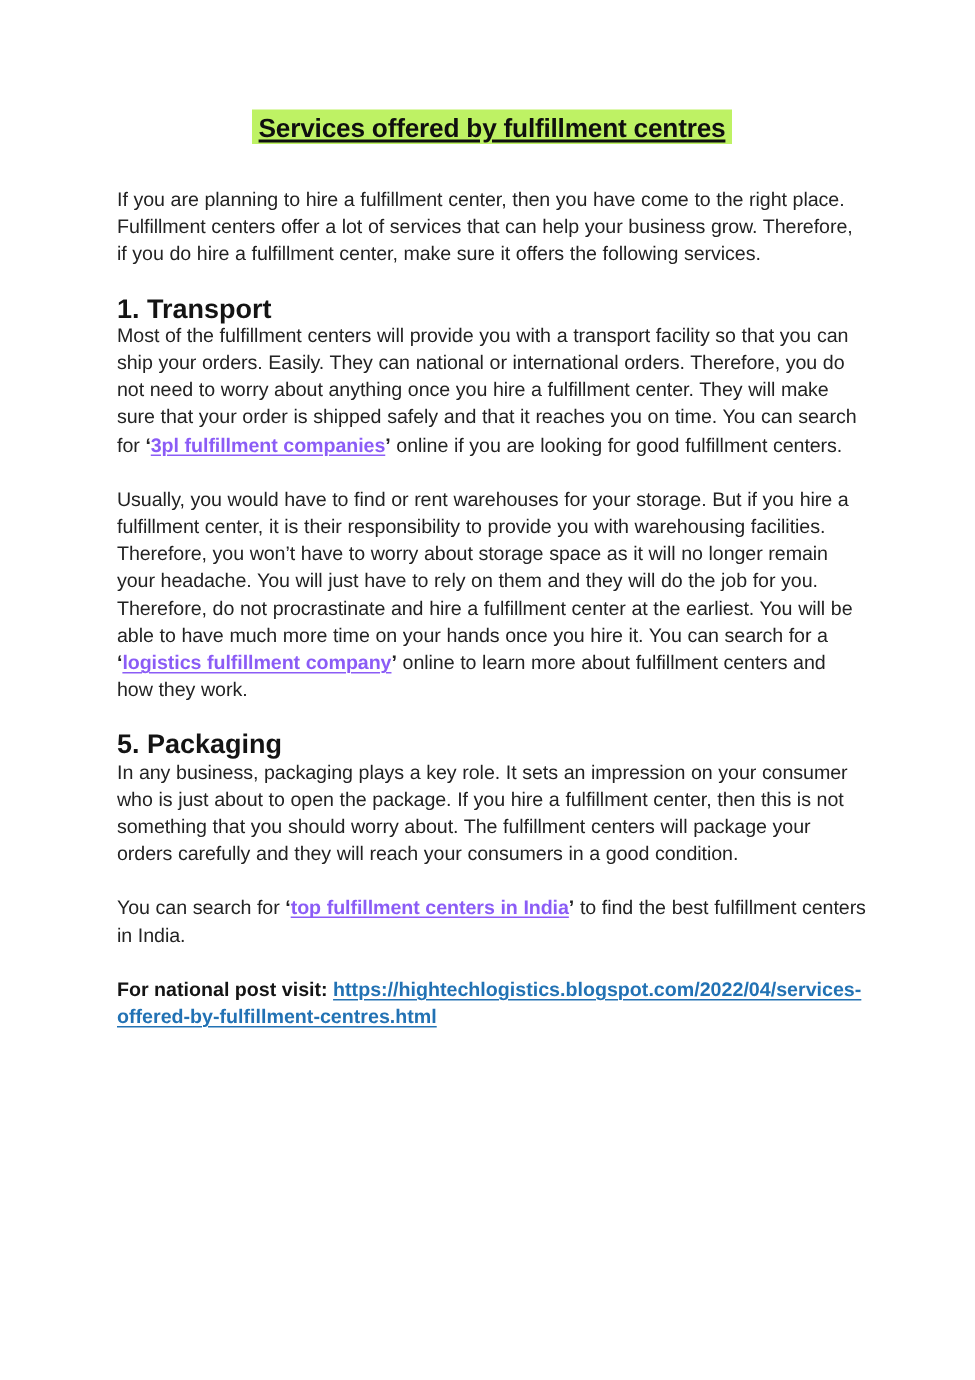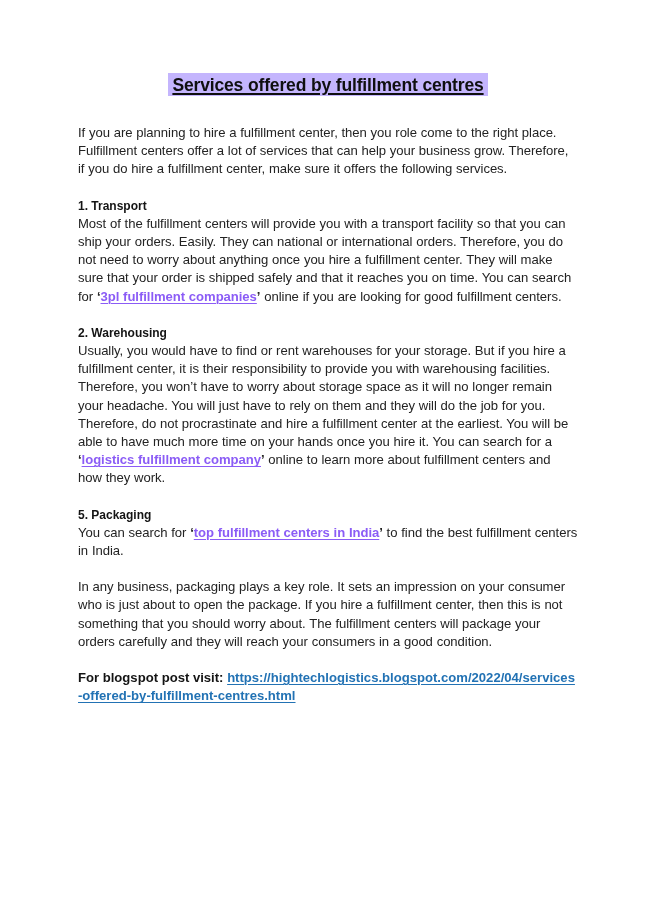--- a/index.html
+++ b/index.html
@@ -30,38 +30,38 @@
   }
   .doc-title {
     text-align: center;
     font-size: 17.5px;
     font-weight: bold;
     line-height: 26px;
     margin: 0 0 26px 0;
     letter-spacing: -0.15px;
   }
   .doc-title .hl {
-    background: #c4b5fd;
+    background: #bef264;
     text-decoration: underline;
     text-decoration-thickness: 2px;
     text-underline-offset: 2px;
     padding: 2px 4px 1px 4px;
     color: #0f0f0f;
   }
   p.para {
     font-size: 13.1px;
     line-height: 18.2px;
     margin: 0 0 18px 0;
     text-align: left;
     color: #232323;
     letter-spacing: -0.05px;
     word-spacing: 0.2px;
   }
   .sect-heading {
-    font-size: 12px;
+    font-size: 18px;
     font-weight: bold;
     line-height: 18.2px;
     margin: 0;
     color: #141414;
   }
   .lnk {
     color: #8b5cf6;
     font-weight: bold;
     text-decoration: underline;
     text-decoration-thickness: 1px;
@@ -88,29 +88,28 @@
   }
 </style>
 </head>
 <body>
 
 <div class="page">
   <div class="content">
 
     <h1 class="doc-title"><span class="hl">Services offered by fulfillment centres</span></h1>
 
-    <p class="para">If you are planning to hire a fulfillment center, then you role come to the right place. Fulfillment centers offer a lot of services that can help your business grow. Therefore, if you do hire a fulfillment center, make sure it offers the following services.</p>
+    <p class="para">If you are planning to hire a fulfillment center, then you have come to the right place. Fulfillment centers offer a lot of services that can help your business grow. Therefore, if you do hire a fulfillment center, make sure it offers the following services.</p>
 
     <p class="sect-heading">1. Transport</p>
     <p class="para"><span>Most of the fulfillment centers will provide you with a transport facility so that you can ship your orders. Easily. They can national or international orders. Therefore, you do not need to worry about anything once you hire a fulfillment center. They will make sure that your order is shipped safely and that it reaches you on time. You can search for </span><span class="quote">‘</span><a class="lnk" href="#">3pl fulfillment companies</a><span class="quote">’</span><span> online if you are looking for good fulfillment centers.</span></p>
 
-    <p class="sect-heading">2. Warehousing</p>
     <p class="para"><span>Usually, you would have to find or rent warehouses for your storage. But if you hire a fulfillment center, it is their responsibility to provide you with warehousing facilities. Therefore, you won’t have to worry about storage space as it will no longer remain your headache. You will just have to rely on them and they will do the job for you. Therefore, do not procrastinate and hire a fulfillment center at the earliest. You will be able to have much more time on your hands once you hire it. You can search for a </span><span class="quote">‘</span><a class="lnk" href="#">logistics fulfillment company</a><span class="quote">’</span><span> online to learn more about fulfillment centers and how they work.</span></p>
 
     <p class="sect-heading">5. Packaging</p>
+    <p class="para">In any business, packaging plays a key role. It sets an impression on your consumer who is just about to open the package. If you hire a fulfillment center, then this is not something that you should worry about. The fulfillment centers will package your orders carefully and they will reach your consumers in a good condition.</p>
+
     <p class="para"><span>You can search for </span><span class="quote">‘</span><a class="lnk" href="#">top fulfillment centers in India</a><span class="quote">’</span><span> to find the best fulfillment centers in India.</span></p>
 
-    <p class="para">In any business, packaging plays a key role. It sets an impression on your consumer who is just about to open the package. If you hire a fulfillment center, then this is not something that you should worry about. The fulfillment centers will package your orders carefully and they will reach your consumers in a good condition.</p>
-
-    <p class="footer-note"><span>For blogspot post visit: </span><a class="url" href="#">https://hightechlogistics.blogspot.com/2022/04/services-offered-by-fulfillment-centres.html</a></p>
+    <p class="footer-note"><span>For national post visit: </span><a class="url" href="#">https://hightechlogistics.blogspot.com/2022/04/services-offered-by-fulfillment-centres.html</a></p>
 
   </div>
 </div>
 
 </body></html>

